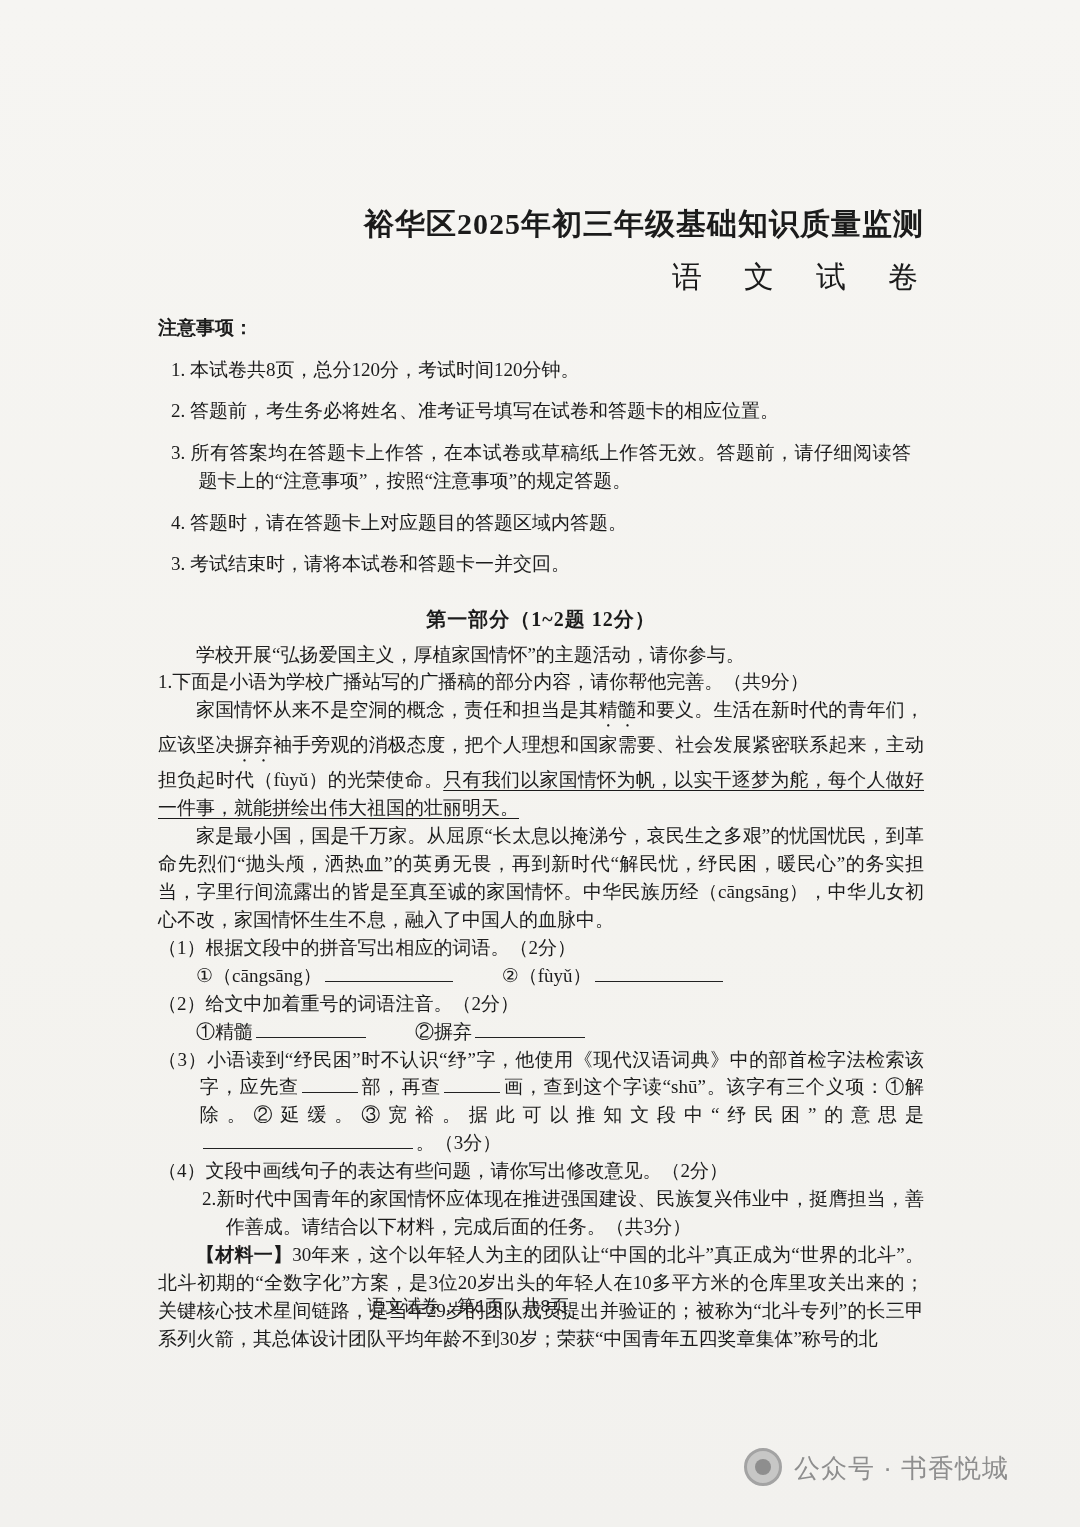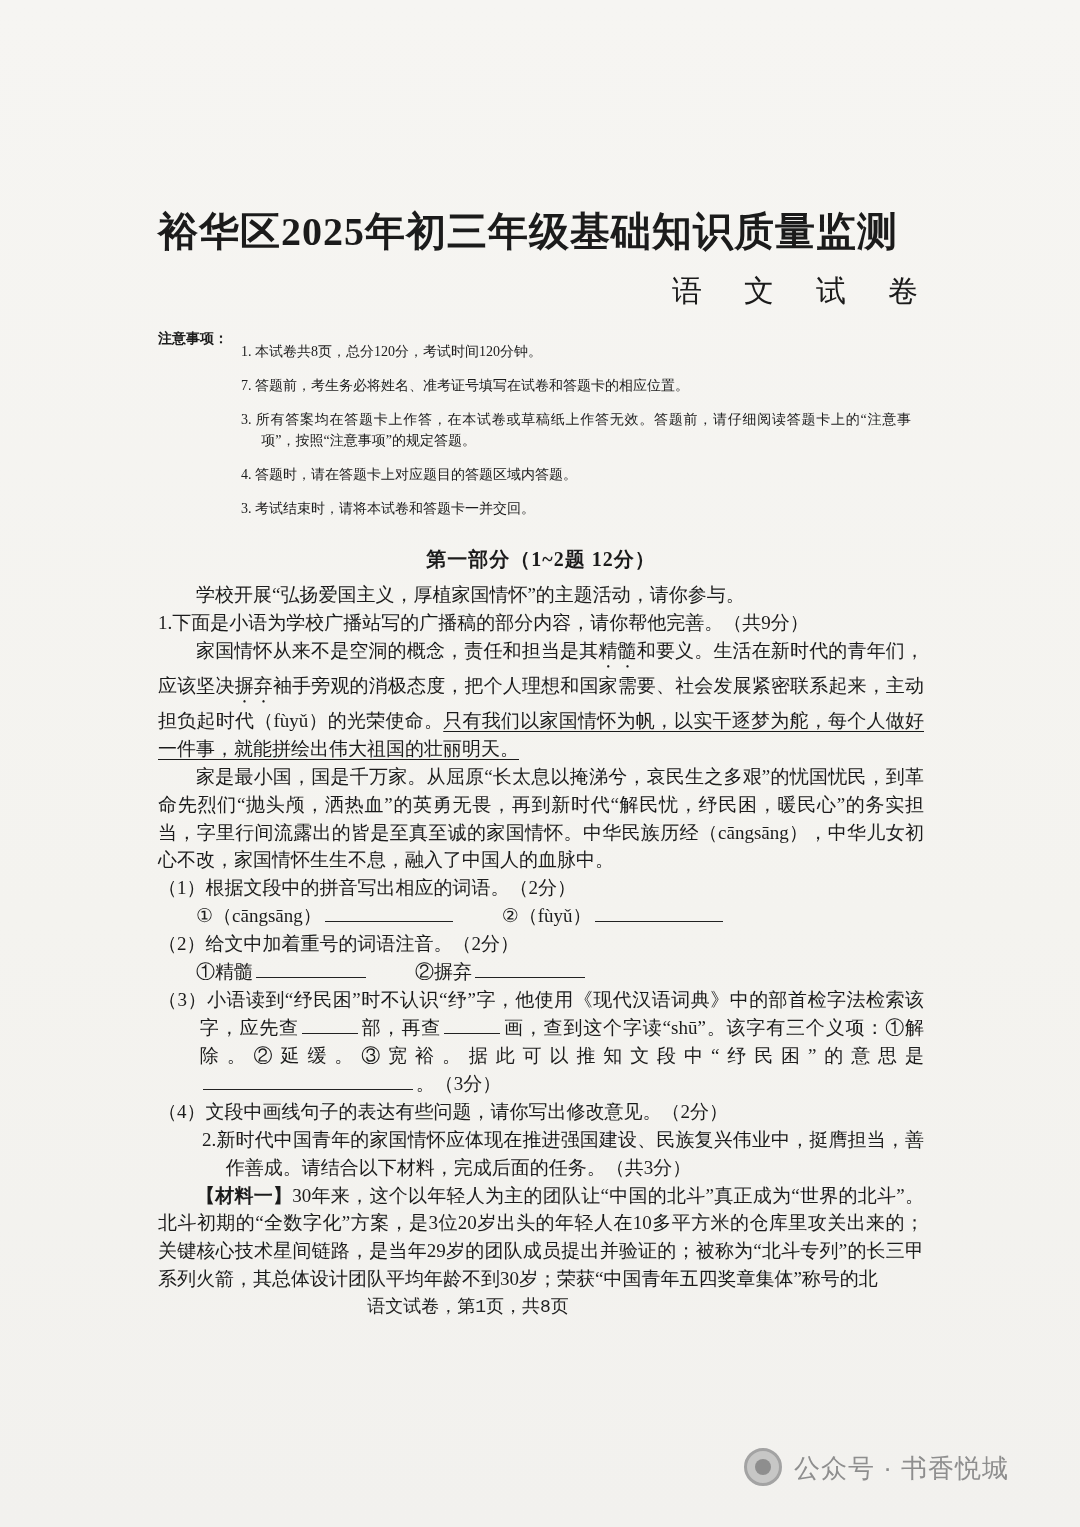--- a/index.html
+++ b/index.html
@@ -6,23 +6,23 @@
   html,body{margin:0;padding:0;}
   body{
     width:1080px;height:1527px;overflow:hidden;
     background:#f4f3f0;
     font-family:"Liberation Serif","DejaVu Serif",serif;
     color:#1b1b1b;
     position:relative;
   }
   .sheet{position:absolute;inset:0;background:linear-gradient(180deg,#f6f5f2 0%,#f4f3ef 60%,#f2f1ee 100%);}
   .content{position:absolute;left:158px;top:204px;width:766px;}
-  .title1{margin:0;text-align:left;font-size:40px;font-weight:700;letter-spacing:1px;}
+  .title1{margin:0;text-align:right;font-size:30px;font-weight:700;letter-spacing:1px;}
   .title2{margin:12px 0 16px;text-align:right;font-size:30px;font-weight:400;letter-spacing:6px;}
-  .notice{display:flex;font-size:14px;line-height:1.5;}
+  .notice{display:flex;font-size:19px;line-height:1.5;flex-direction:column;}
   .notice-label{font-weight:700;white-space:nowrap;flex:0 0 auto;}
   .notice-items{flex:1;}
   .notice-item{margin:13px;padding-left:1.45em;text-indent:-1.45em;text-align:justify;}
   .section-heading{margin:14px 0 8px;text-align:center;font-size:20px;font-weight:700;letter-spacing:1px;}
   .para{margin:0;font-size:19px;line-height:1.47;text-align:justify;}
   .indent{text-indent:2em;}
   .hang{padding-left:1.25em;text-indent:-1.25em;margin-left:44px;}
   .hang2{padding-left:2.2em;text-indent:-2.2em;}
   .subline{padding-left:2em;}
   .part2{margin-left:46px;}
@@ -50,21 +50,21 @@
 <div class="sheet">
   <div class="content">
 
     <h1 class="title1">裕华区2025年初三年级基础知识质量监测</h1>
     <h2 class="title2">语　文　试　卷</h2>
 
     <div class="notice">
       <span class="notice-label">注意事项：</span>
       <div class="notice-items">
         <p class="notice-item">1. 本试卷共8页，总分120分，考试时间120分钟。</p>
-        <p class="notice-item">7. 答题前，考生务必将姓名、准考证号填写在试卷和答题卡的相应位置。</p>
+        <p class="notice-item">2. 答题前，考生务必将姓名、准考证号填写在试卷和答题卡的相应位置。</p>
         <p class="notice-item">3. 所有答案均在答题卡上作答，在本试卷或草稿纸上作答无效。答题前，请仔细阅读答题卡上的“注意事项”，按照“注意事项”的规定答题。</p>
         <p class="notice-item">4. 答题时，请在答题卡上对应题目的答题区域内答题。</p>
         <p class="notice-item">3. 考试结束时，请将本试卷和答题卡一并交回。</p>
       </div>
     </div>
 
     <h3 class="section-heading">第一部分（1~2题 12分）</h3>
 
     <p class="para indent">学校开展“弘扬爱国主义，厚植家国情怀”的主题活动，请你参与。</p>
 

